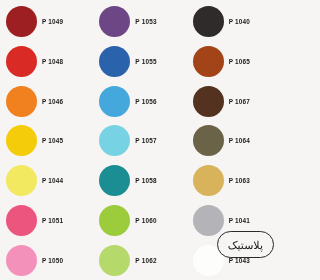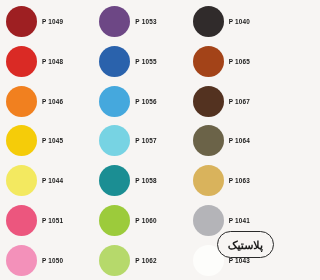--- a/index.html
+++ b/index.html
@@ -56,21 +56,21 @@
     right: 6px;
     top: 231px;
     border: 1.2px solid #2a2a2a;
     border-radius: 20px;
     padding: 3px 10px 4px 10px;
     background: #f7f5f3;
     direction: rtl;
   }
   .badge-text {
     font-size: 11px;
-    font-weight: bold;
+    font-weight: normal;
     color: #1b1b1b;
     line-height: 1;
     white-space: nowrap;
   }
 </style>
 </head>
 <body>
 
 <div class="chart" id="grid">
     <div class="cell">

